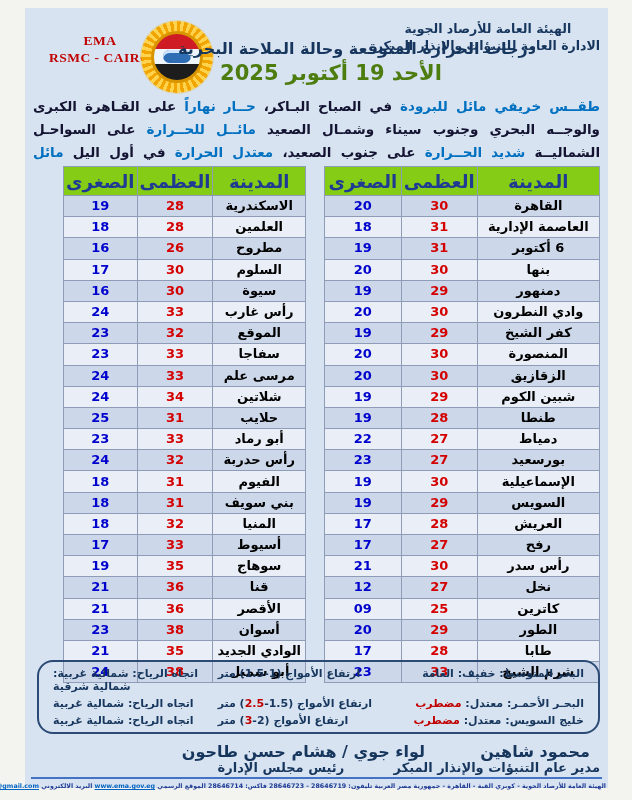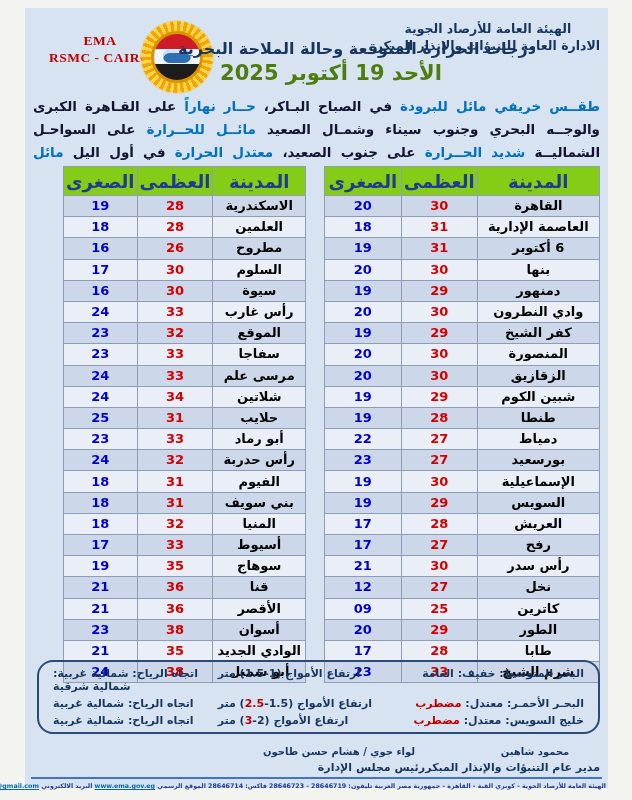--- a/index.html
+++ b/index.html
@@ -86,22 +86,22 @@
   .m-wave{text-align:left;}
   .m-wind{text-align:left;}
   .red{color:#c00000;}
   .ltr{direction:ltr;unicode-bidi:isolate;display:inline-block;}
   
   .sigs{
     position:absolute;top:736px;left:8px;right:8px;direction:rtl;
     display:grid;grid-template-columns:175px 1fr 175px;
     text-align:center;color:#17365d;font-weight:bold;
   }
-  .sig-name{font-size:10px;line-height:16px;white-space:nowrap;margin-left:45px;}
-  .sig-title{font-size:11px;line-height:15px;white-space:nowrap;text-align:right;}
+  .sig-name{font-size:16px;line-height:16px;white-space:nowrap;margin-left:45px;}
+  .sig-title{font-size:13px;line-height:15px;white-space:nowrap;}
   .rule{
     position:absolute;top:769px;left:6px;right:6px;height:0;
     border-top:2px solid #4472c4;
   }
   .contact{
     position:absolute;top:774px;left:2px;right:2px;direction:rtl;
     text-align:center;font-size:6.3px;color:#1f3a93;white-space:nowrap;font-weight:bold;
   }
   .contact .link{color:#0563c1;text-decoration:underline;cursor:pointer;}
 </style>

